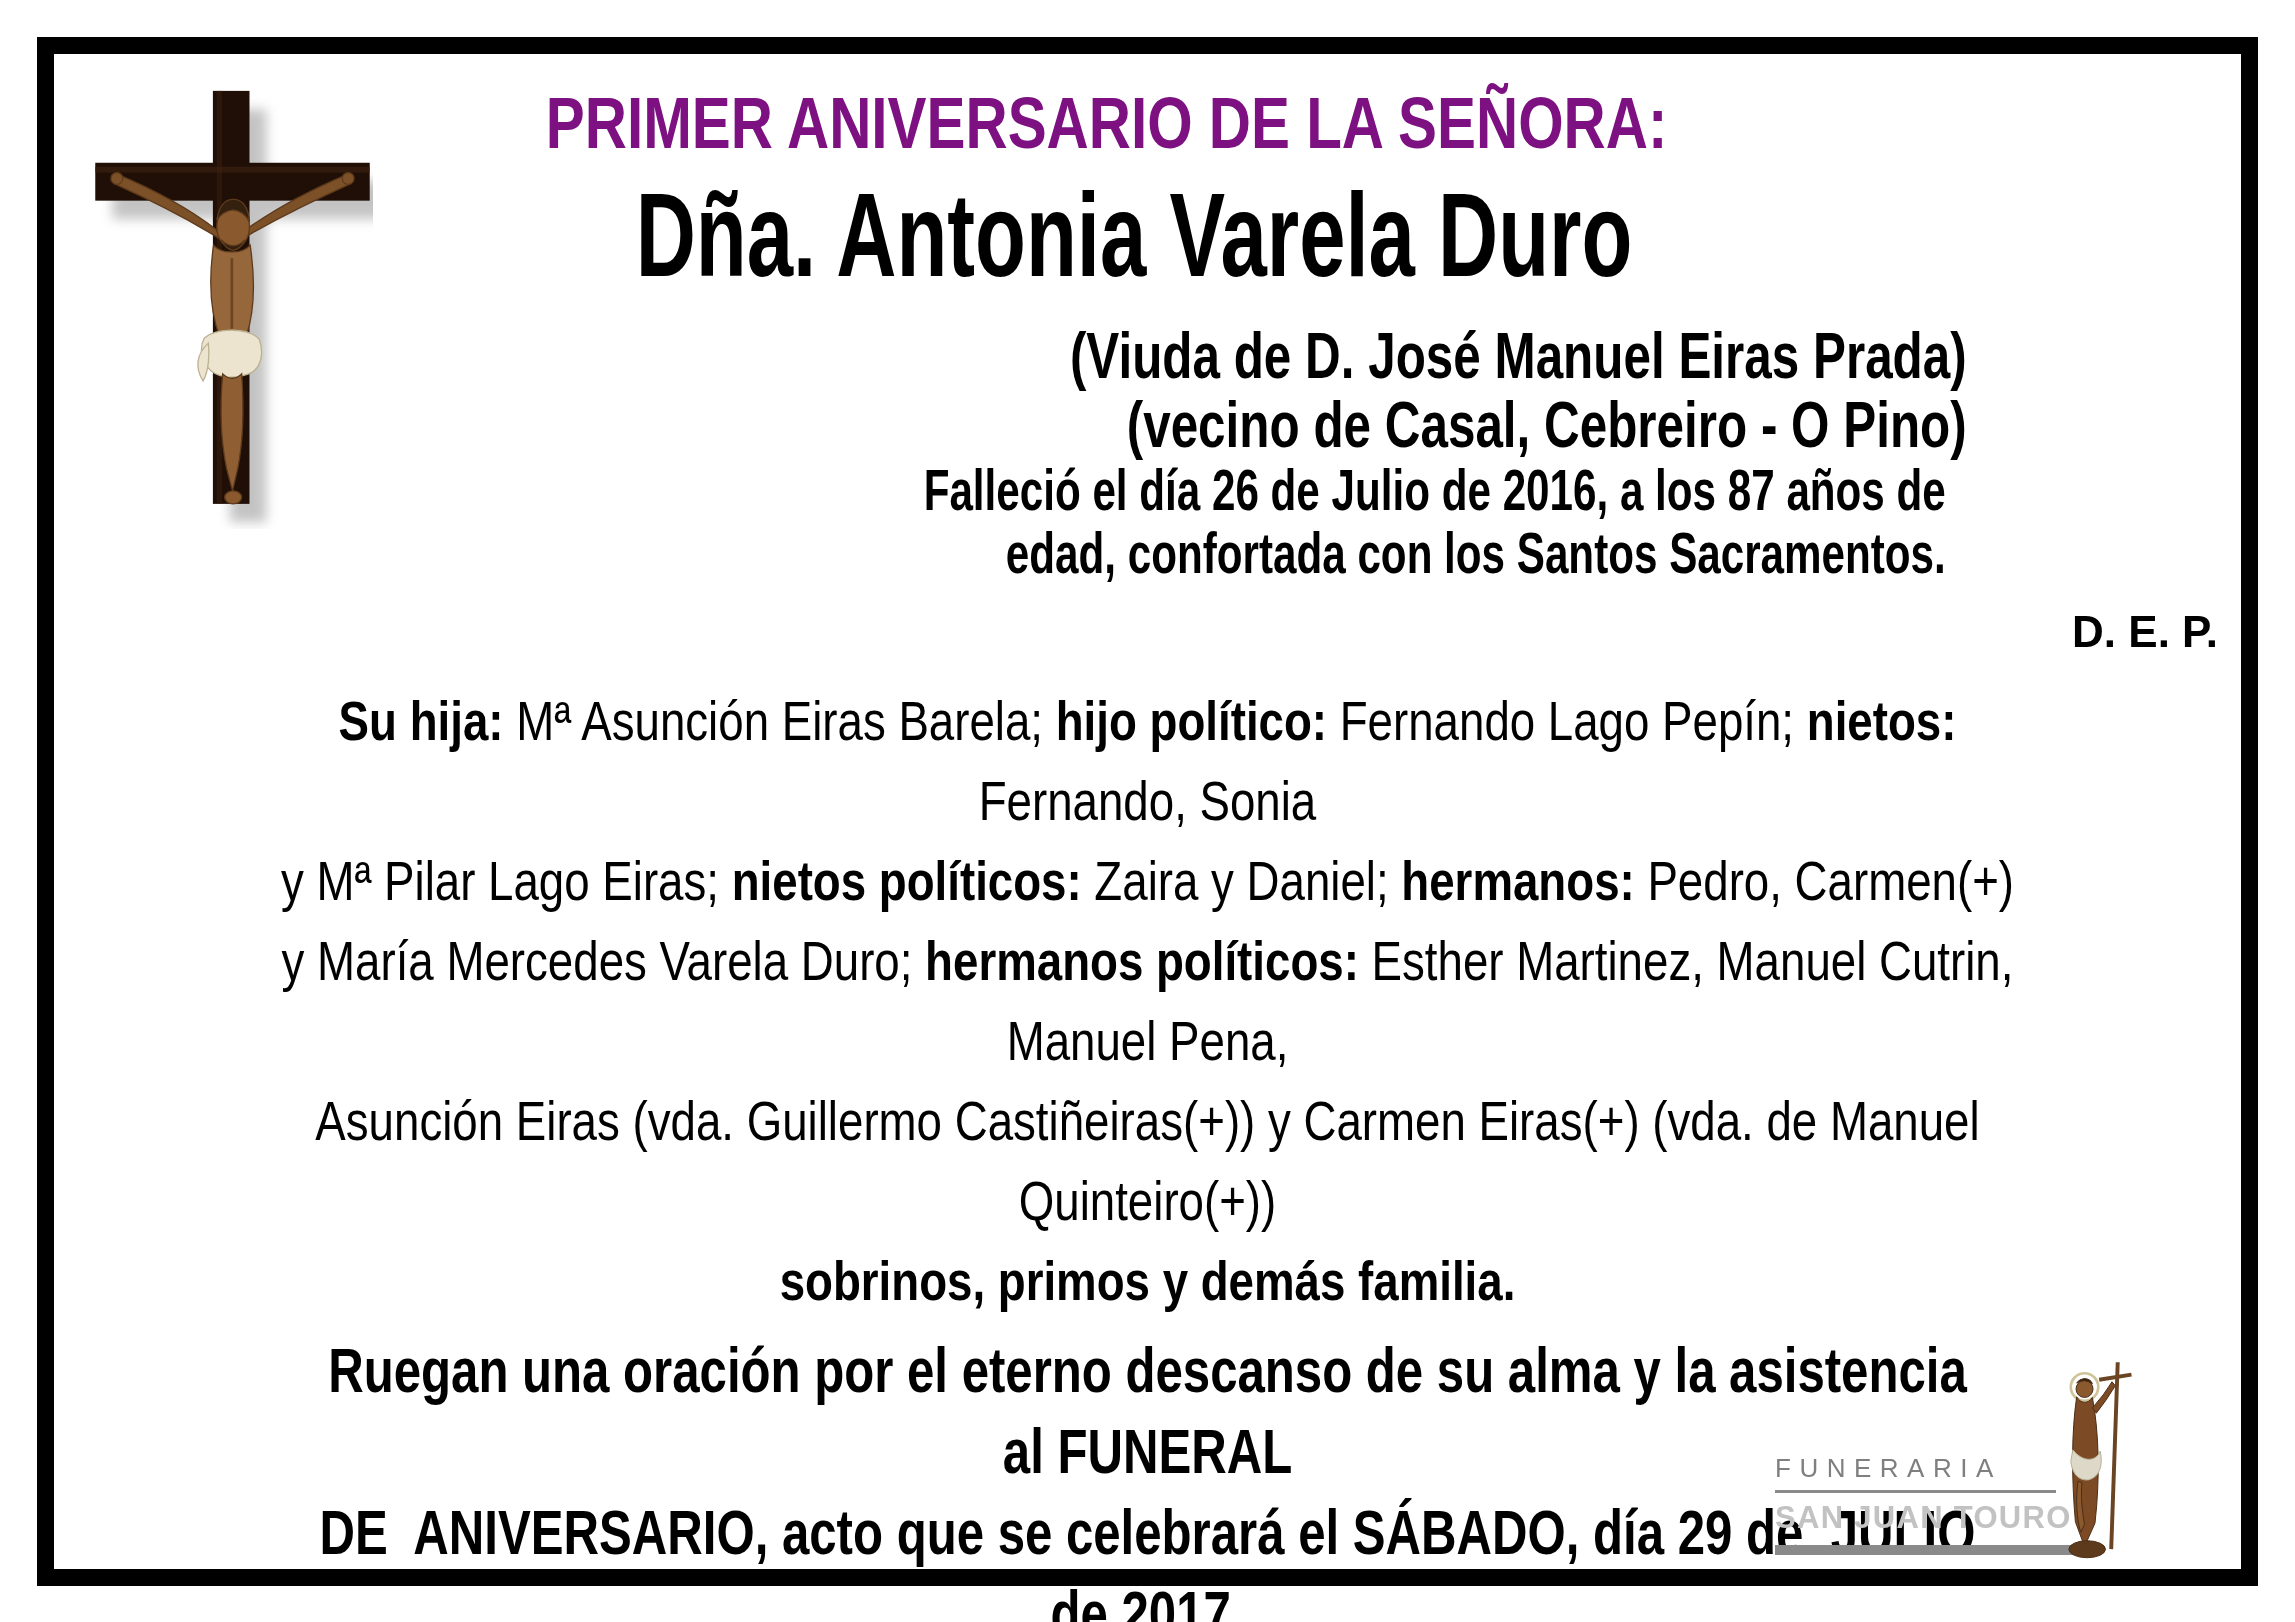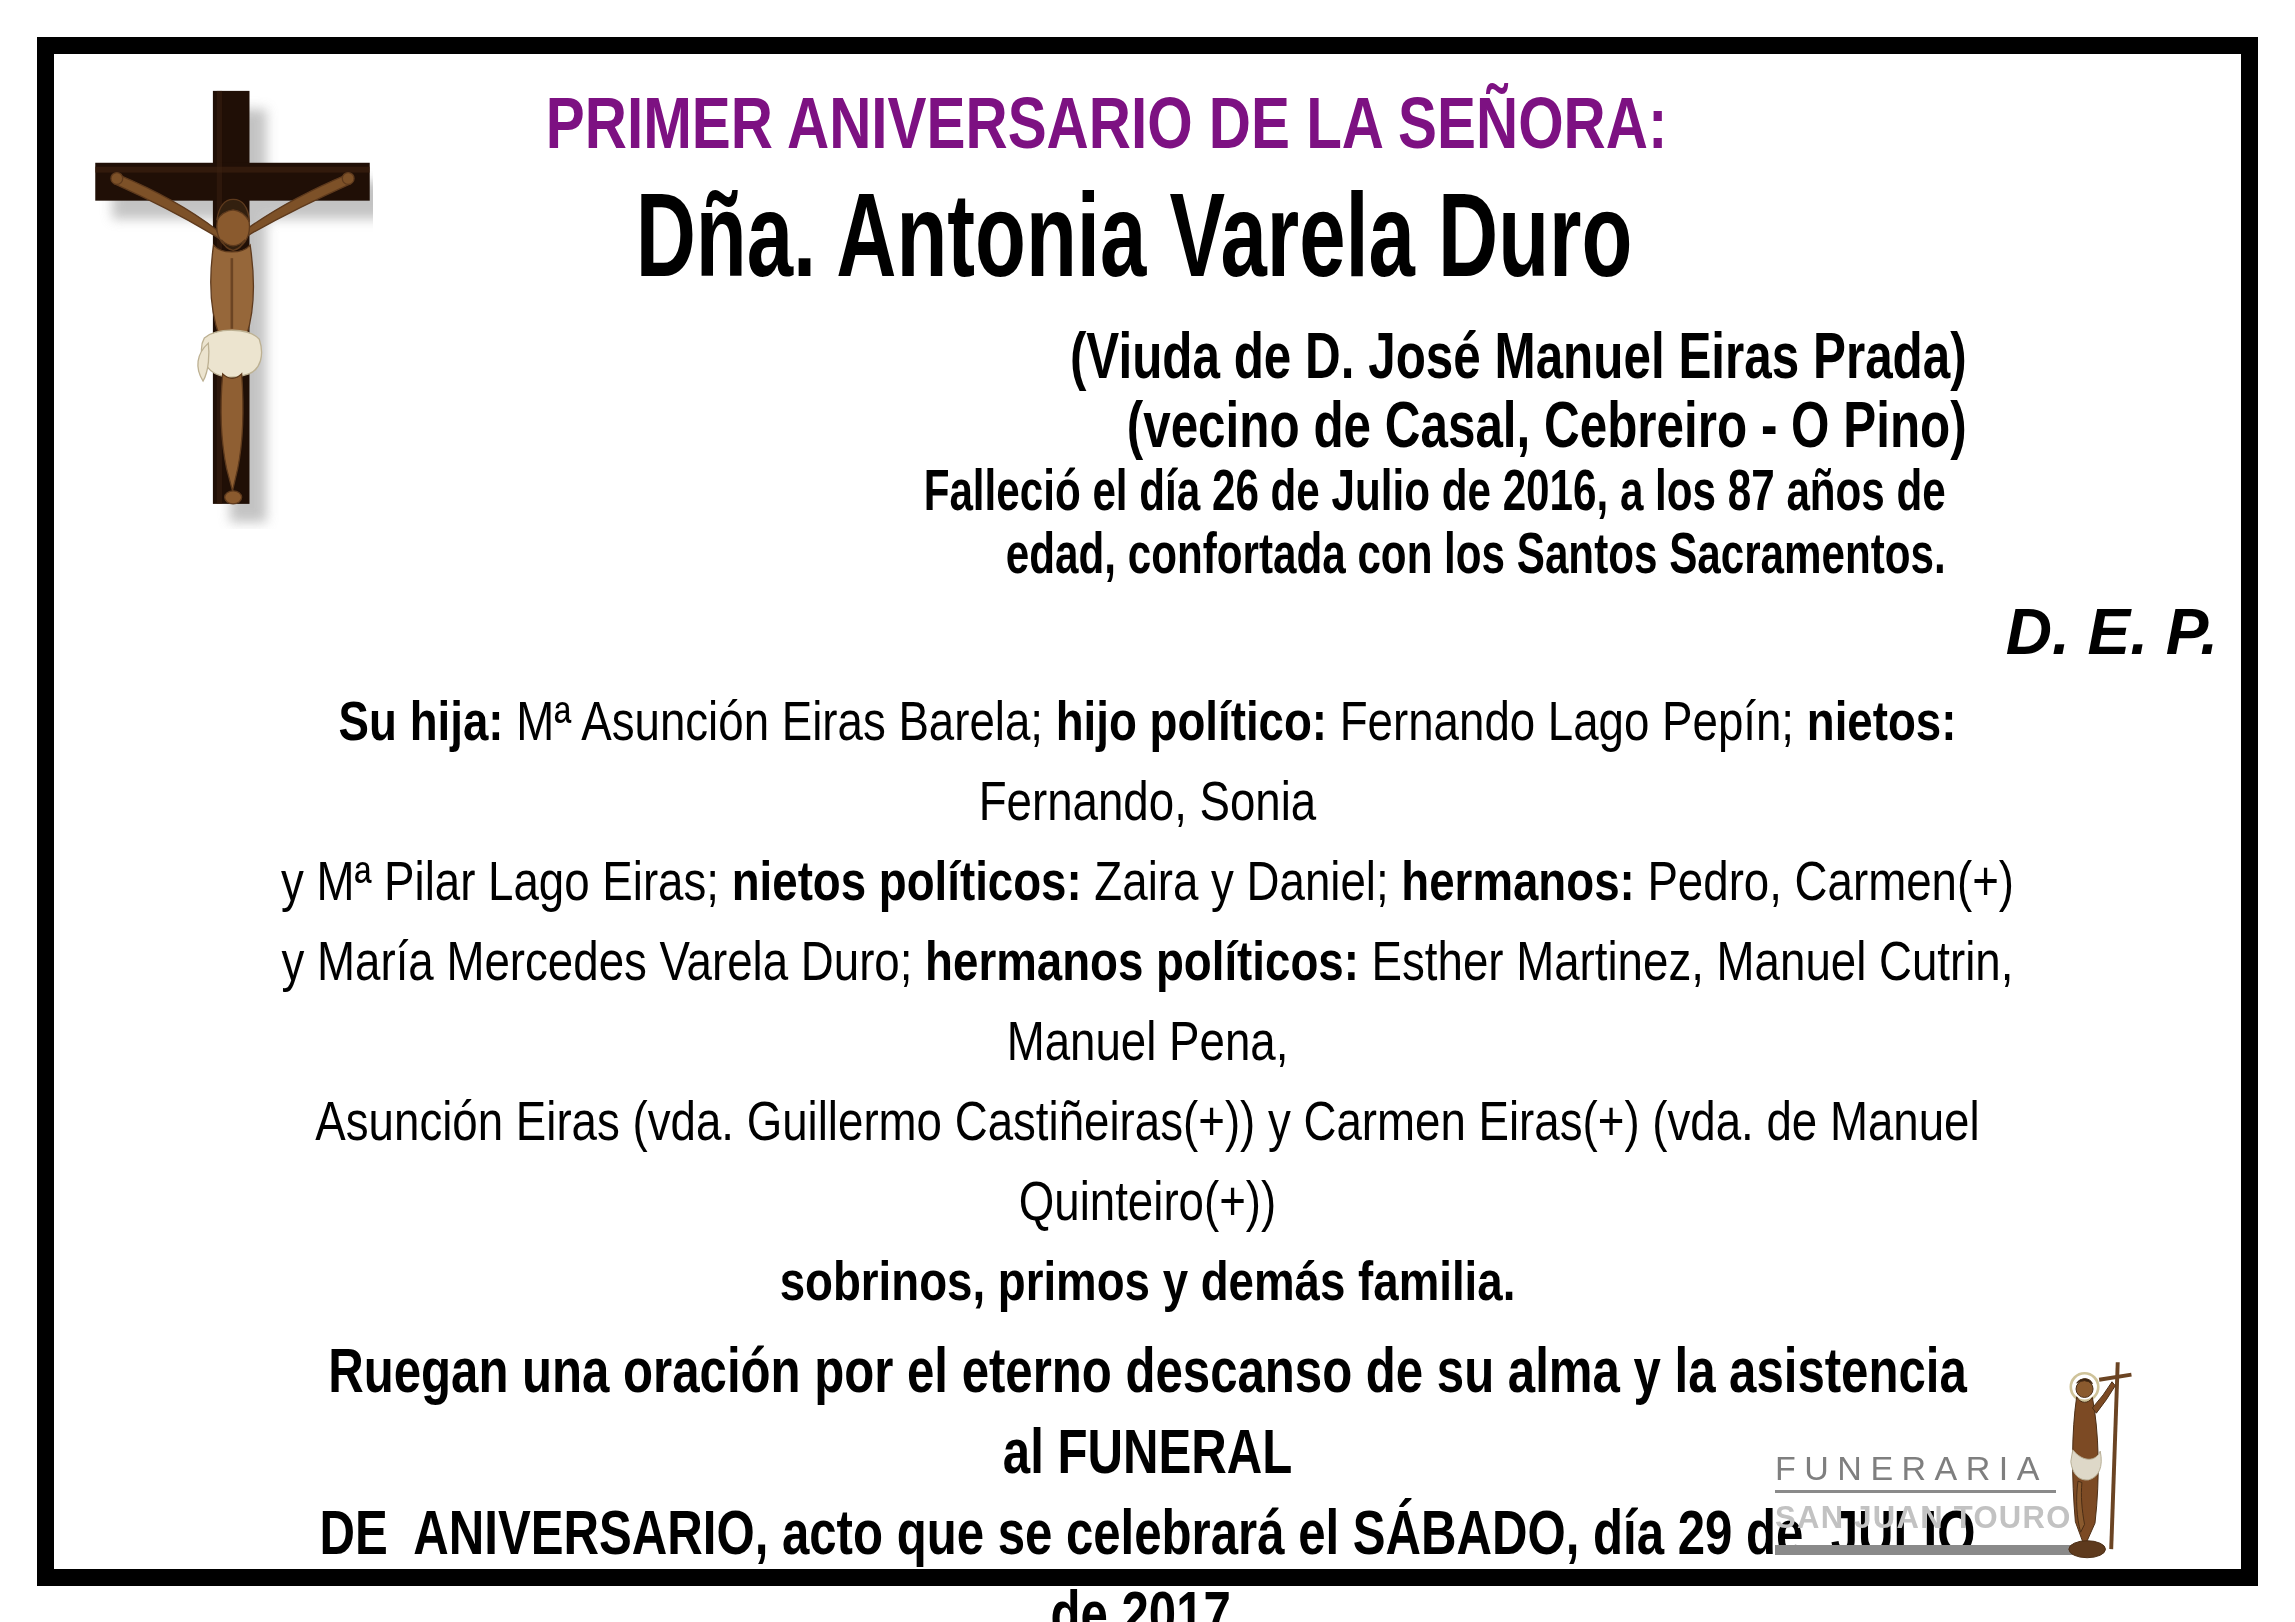--- a/index.html
+++ b/index.html
@@ -21,29 +21,29 @@
   .sx74{transform:scaleX(.74);transform-origin:50% 50%;}
   .sx76{transform:scaleX(.76);transform-origin:50% 50%;}
   .sx78{transform:scaleX(.78);transform-origin:50% 50%;}
   .sx80{transform:scaleX(.80);transform-origin:50% 50%;}
   .sx83{transform:scaleX(.83);transform-origin:50% 50%;}
   .accent{color:#7d1182;}
   .l-header{font-size:73px;line-height:73px;font-weight:700;}
   .l-title {font-size:119px;line-height:151px;font-weight:700;}
   .l-viuda,.l-vecino{font-size:65px;line-height:69px;font-weight:700;}
   .l-fall{font-size:57px;line-height:63px;font-weight:700;}
-  .l-dep{font-size:64px;line-height:72px;font-weight:700;margin-top:10.5px;font-style:italic;}
+  .l-dep{font-size:44px;line-height:72px;font-weight:700;margin-top:10.5px;}
   .fam{font-size:55px;line-height:80px;font-weight:400;}
   .fam .b{font-weight:700;}
   .famb{font-weight:700;}
   .ann{font-size:63px;line-height:81px;font-weight:700;white-space:pre-wrap;}
   .mt14{margin-top:9.2px;}
   
   .logo{position:absolute;left:1775px;top:1451px;width:281px;}
-  .logo-name{font-size:34px;line-height:34px;letter-spacing:8.5px;color:#7f7f7f;font-weight:400;
+  .logo-name{font-size:26px;line-height:34px;letter-spacing:8.5px;color:#7f7f7f;font-weight:400;
              border-bottom:3.9px solid #8a8a8a;padding-bottom:5.2px;white-space:nowrap;}
   .logo-sub{font-size:31px;line-height:33px;letter-spacing:1.3px;color:#c2c2c2;font-weight:700;
             margin-top:7.9px;white-space:nowrap;}
   .logo-bar{height:10.5px;background:#8a8a8a;margin-top:10.5px;width:298px;}
 </style>
 </head>
 <body>
 
 <div class="page">
 

